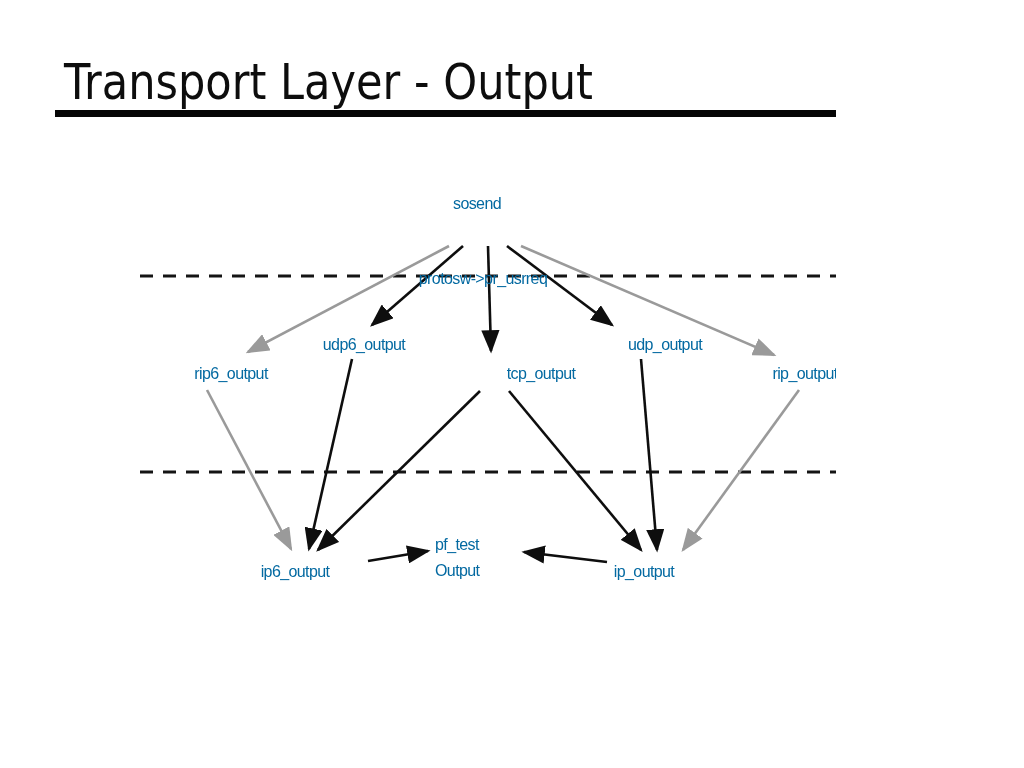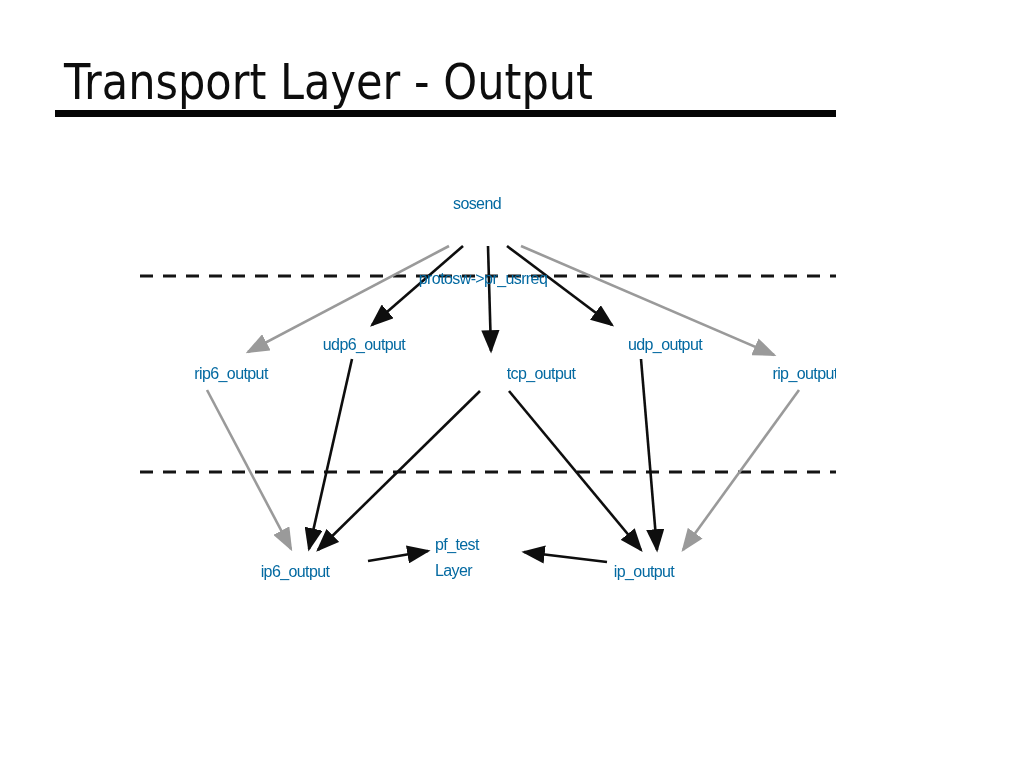--- a/index.html
+++ b/index.html
@@ -94,17 +94,17 @@
   <div id="nodes">
       <div class="node" style="left: 477px; top: 204px;">sosend</div>
       <div class="node" style="left: 483px; top: 231px; margin-top: 48px;">protosw-&gt;pr_usrreq</div>
       <div class="node" style="left: 231px; top: 374px;">rip6_output</div>
       <div class="node" style="left: 364px; top: 345px;">udp6_output</div>
       <div class="node" style="left: 495px; top: 374px; margin-left: 46px;">tcp_output</div>
       <div class="node" style="left: 640px; top: 345px; margin-left: 25px;">udp_output</div>
       <div class="node" style="left: 805px; top: 374px;">rip_output</div>
       <div class="node" style="left: 295px; top: 572px;">ip6_output</div>
       <div class="node left" style="left: 435px; top: 545px;">pf_test</div>
-      <div class="node left" style="left: 435px; top: 571px;">Layer</div>
+      <div class="node left" style="left: 435px; top: 571px;">Output</div>
       <div class="node" style="left: 644px; top: 572px;">ip_output</div>
     </div>
 
 </div>
 
 </body></html>

